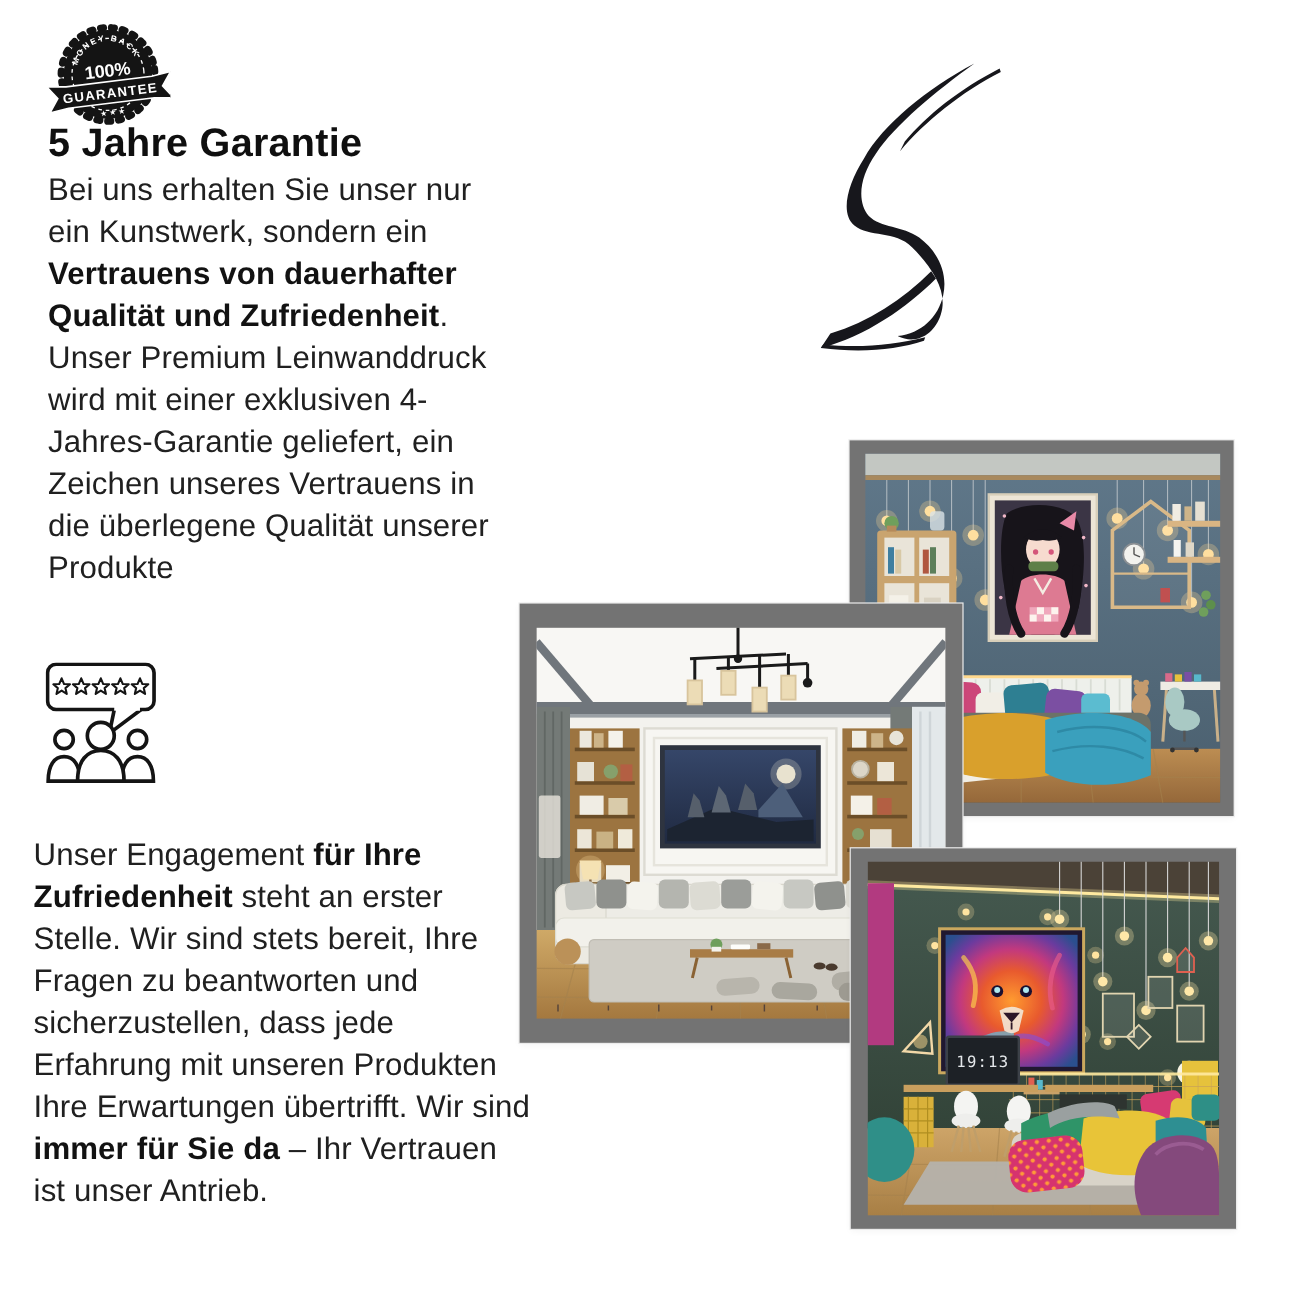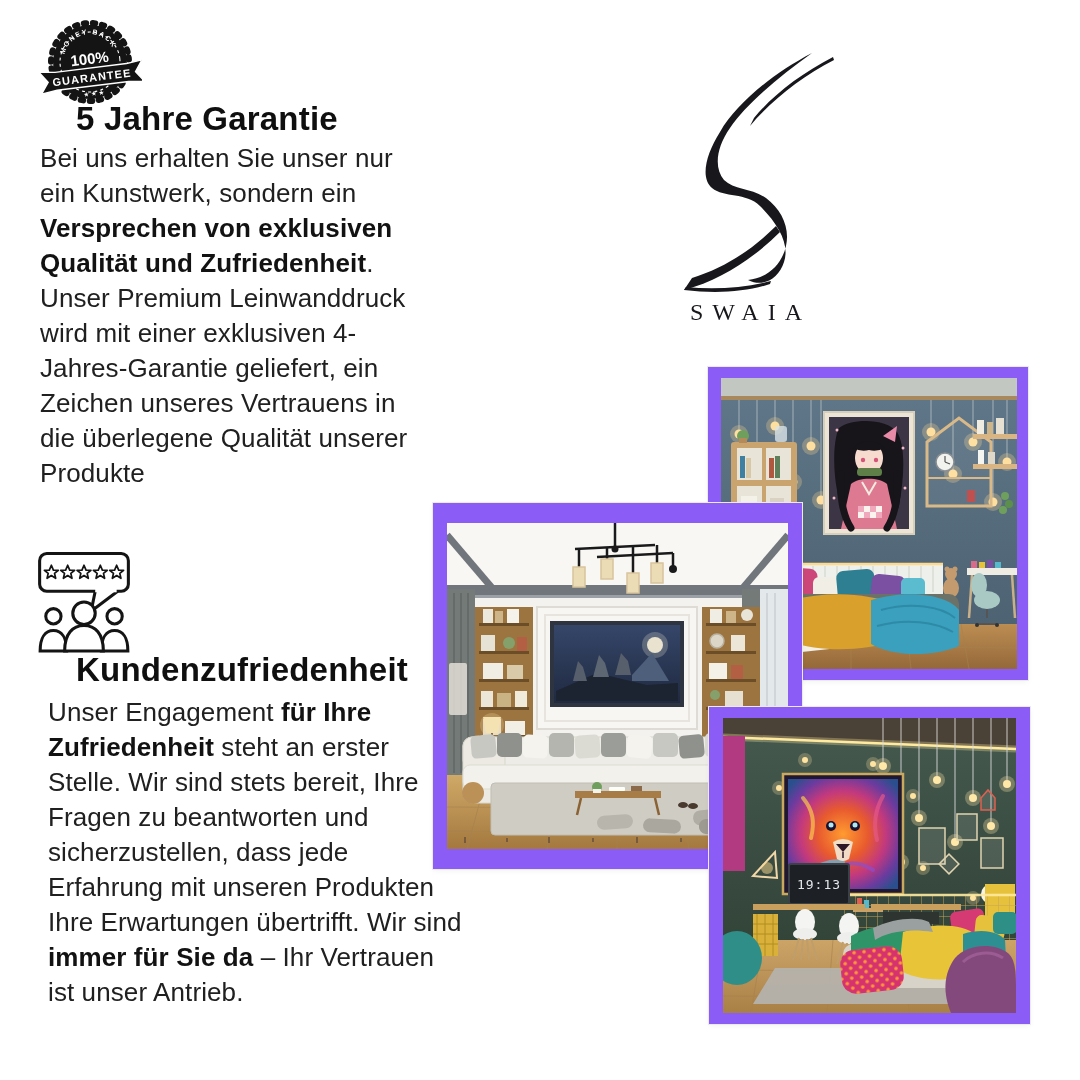--- a/index.html
+++ b/index.html
@@ -1,26 +1,26 @@
 <!DOCTYPE html>
 <html><head>
 <meta charset="utf-8">
 <style>
   html,body{margin:0;padding:0;background:#fff;}
   .canvas{position:relative;width:1080px;height:1080px;background:#ffffff;overflow:hidden;
           font-family:"Liberation Sans",sans-serif;color:#1d1d1d;}
   .abs{position:absolute;}
-  .h{position:absolute;font-weight:700;color:#0f0f0f;letter-spacing:.2px;margin-left:36px;}
+  .h{position:absolute;font-weight:700;color:#0f0f0f;letter-spacing:.2px;}
   #h1{left:40px;top:100px;font-size:33px;}
   #h2{left:40px;top:651px;font-size:33px;}
   .p{position:absolute;font-size:26px;line-height:35px;letter-spacing:.1px;color:#202020;}
   .p b{font-weight:700;color:#121212;}
   #p1{left:40px;top:141px;width:392px;}
-  #p2{left:48px;top:695px;width:418px;}
-  .photo-card{position:absolute;background:#8b5cf6;box-shadow:0 0 0 1px #ebebeb, 0 2px 6px rgba(0,0,0,.05);}
+  #p2{left:28px;top:695px;width:418px;}
+  .photo-card{position:absolute;background:#737373;box-shadow:0 0 0 1px #ebebeb, 0 2px 6px rgba(0,0,0,.05);}
   .ph{position:absolute;display:block;}
   #card-anime{left:708px;top:367px;width:320px;height:313px;z-index:1;}
   #card-living{left:433px;top:503px;width:369px;height:366px;z-index:2;}
   #card-lion{left:709px;top:707px;width:321px;height:317px;z-index:3;}
   #logo-wordmark{left:640px;top:299px;width:212px;text-align:center;
      font-family:"Liberation Serif",serif;font-size:24px;letter-spacing:9px;text-indent:9px;color:#17171c;}
 </style>
 </head>
 <body>
 
@@ -36,21 +36,21 @@
         <textPath href="#arcTop" startOffset="50%" text-anchor="middle">· MONEY BACK ·</textPath>
       </text>
       <text y="2" font-size="15" font-weight="bold" fill="#ffffff" text-anchor="middle">100%</text>
       <path d="M-52,4 L-36,6 L36,6 L52,4 L44,15 L52,26 L36,24 L-36,24 L-52,26 L-44,15 Z" fill="#141414" stroke="#ffffff" stroke-width="1.4"></path>
       <text y="19.5" font-size="11" font-weight="bold" fill="#ffffff" text-anchor="middle" letter-spacing="1.1">GUARANTEE</text>
       <text y="34" font-size="6.5" fill="#ffffff" text-anchor="middle">★ ★ ★</text>
     </g>
   </svg>
 
   <div id="h1" class="h">5 Jahre Garantie</div>
-  <div id="p1" class="p"><span>Bei uns erhalten Sie unser nur ein Kunstwerk, sondern ein </span><b>Versprechen von exklusiven Qualität und Zufriedenheit</b><span>. Unser Premium Leinwanddruck wird mit einer exklusiven 4-Jahres-Garantie geliefert, ein Zeichen unseres Vertrauens in die überlegene Qualität unserer Produkte</span></div>
+  <div id="p1" class="p"><span>Bei uns erhalten Sie unser nur ein Kunstwerk, sondern ein </span><b>Vertrauens von dauerhafter Qualität und Zufriedenheit</b><span>. Unser Premium Leinwanddruck wird mit einer exklusiven 4-Jahres-Garantie geliefert, ein Zeichen unseres Vertrauens in die überlegene Qualität unserer Produkte</span></div>
 
   <svg class="abs" style="left:38px;top:552px;" width="92" height="102" viewBox="0 0 90 100">
     <defs>
       <path id="st" d="M0,-7 L2,-2.3 L6.8,-2.1 L3.1,1 L4.2,5.8 L0,3.1 L-4.2,5.8 L-3.1,1 L-6.8,-2.1 L-2,-2.3 Z"></path>
     </defs>
     <rect x="1.5" y="1.5" width="87" height="37" rx="7" fill="#fff" stroke="#141414" stroke-width="3"></rect>
     <path d="M56,38.5 L52,58 L78,38.5" fill="#fff" stroke="#141414" stroke-width="3" stroke-linejoin="round"></path>
     <rect x="56" y="35.5" width="21" height="4" fill="#fff"></rect>
     <g fill="#fff" stroke="#141414" stroke-width="1.7" stroke-linejoin="round">
       <use href="#st" x="13" y="20"></use>
@@ -62,36 +62,34 @@
     <g fill="#fff" stroke="#141414" stroke-width="3">
       <circle cx="15" cy="63" r="7.5"></circle>
       <path d="M2,97 C2,84 7,77 15,77 C23,77 28,84 28,97 Z"></path>
       <circle cx="75" cy="63" r="7.5"></circle>
       <path d="M62,97 C62,84 67,77 75,77 C83,77 88,84 88,97 Z"></path>
       <circle cx="45" cy="60" r="11"></circle>
       <path d="M26,97 C26,80 34,72 45,72 C56,72 64,80 64,97 Z"></path>
     </g>
   </svg>
 
-  <div id="h2" class="h">Kundenzufriedenheit</div>
   <div id="p2" class="p"><span>Unser Engagement </span><b>für Ihre Zufriedenheit</b><span> steht an erster Stelle. Wir sind stets bereit, Ihre Fragen zu beantworten und sicherzustellen, dass jede Erfahrung mit unseren Produkten Ihre Erwartungen übertrifft. Wir sind </span><b>immer für Sie da</b><span> – Ihr Vertrauen ist unser Antrieb.</span></div>
 
   <svg class="abs" style="left:640px;top:40px;" width="210" height="255" viewBox="0 0 210 255">
     <g fill="#17171c">
       <path d="M172,13 C132,34 96,64 80,92 C66,114 60,138 72,148 C84,158 106,152 120,166
                C138,184 150,204 144,222 C139,238 124,248 108,240
                C128,238 142,224 146,206 C150,188 142,170 126,158
                C112,148 94,150 84,140 C74,128 76,108 90,88
                C106,64 140,36 172,13 Z"></path>
       <path d="M193,17 C160,34 132,56 114,78 L110,86 C130,62 162,36 194,20 Z"></path>
       <path d="M136,186 C112,210 84,228 52,238 L44,250 C82,240 116,216 140,192 Z"></path>
       <path d="M44,250 C76,254 106,252 130,244 L131,241 C104,248 74,250 46,247 Z"></path>
     </g>
   </svg>
-  <div id="logo-wordmark" class="abs">SWAIA</div>
 
   <div id="card-anime" class="photo-card">
     <svg class="ph" style="left:13px;top:11px;" width="296" height="291" viewBox="0 0 296 291">
       <defs>
         <linearGradient id="aw" x1="0" y1="0" x2="0" y2="1">
           <stop offset="0" stop-color="#60788a"></stop>
             <stop offset="1" stop-color="#4a5f6e"></stop>
         </linearGradient>
         <linearGradient id="af" x1="0" y1="0" x2="0" y2="1">
           <stop offset="0" stop-color="#bc8d52"></stop>

